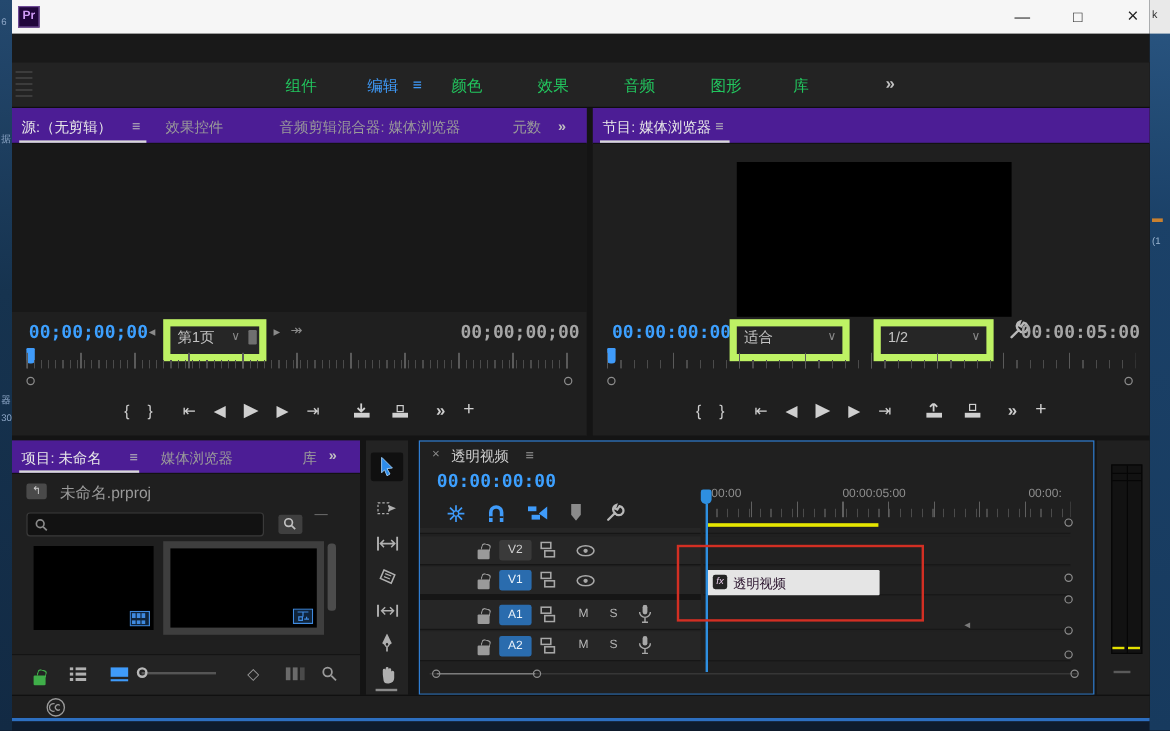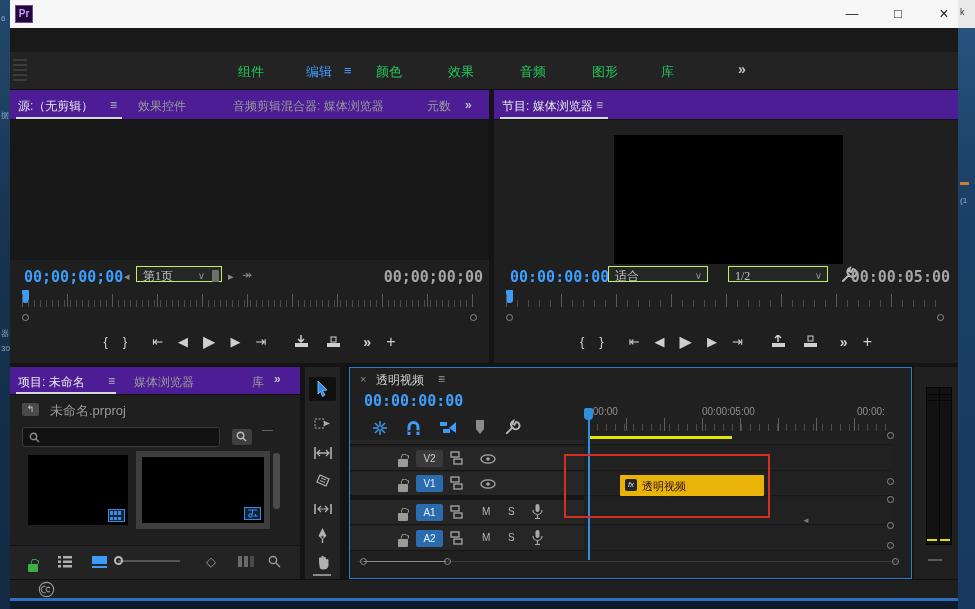--- a/index.html
+++ b/index.html
@@ -47,22 +47,22 @@
   .ws-over { top:9px; color:#c0c0c0; font-size:14px; font-weight:bold; }
 
   
   .panel { background:#1f1f1f; }
   .phead { position:absolute; left:0; top:0; right:0; height:30px; background:#4c1d95; border-bottom:1px solid #121212; }
   .ptab { position:absolute; top:8px; font-size:12px; color:#9a9a9a; white-space:nowrap; }
   .ptab.active { color:#e8e8e8; }
   .punder { position:absolute; top:27px; height:2px; background:#d8d8d8; }
   .tc { font-family:"DejaVu Sans Mono", monospace; font-size:15px; font-weight:bold; letter-spacing:0; white-space:nowrap; }
   .tc.blue { color:#3da0ff; } .tc.gray { color:#a6a6a6; }
-  .dd { position:absolute; height:16px; background:#262626; border:1px solid #bef264; color:#c4c4c4;
-        font-size:12px; line-height:18px; padding:0 6px;font-family:Liberation Serif, serif; }
+  .dd { position:absolute; height:35px; background:#262626; border:6px solid #bef264; color:#c4c4c4;
+        font-size:12px; line-height:18px; padding:0 6px; }
   .dd .chev { position:absolute; right:5px; top:0; color:#8a8a8a; font-size:10px; }
   .ticks1 { position:absolute; height:7px;
       background:repeating-linear-gradient(90deg,#4b4b4b 0 1px,transparent 1px 6px); }
   .ticks2 { position:absolute; height:13px;
       background:repeating-linear-gradient(90deg,#5a5a5a 0 1px,transparent 1px 45px); }
   .ring { position:absolute; width:7px; height:7px; border:1.5px solid #8d8d8d; border-radius:50%; }
   .playhead-s { position:absolute; width:7px; height:13px; background:#3f9bfa; border-radius:1px 1px 3px 3px; }
   .transport { position:absolute; left:0; right:0; display:flex; justify-content:center; align-items:center; gap:15px;
      color:#cfcfcf; font-size:13px; }
   .transport .play { font-size:16px; }
@@ -94,21 +94,21 @@
   .tool.active { background:#101010; border-radius:2px; }
 
   
   #timeline-panel { left:339px; top:315px; width:563px; height:212px; background:#202020; border:1px solid #2f7dd1; }
   .trackrow-h { position:absolute; left:0; width:234px; background:#262626; border-bottom:1px solid #161616; }
   .trackrow-c { position:absolute; left:236px; width:306px; background:#212121; border-bottom:1px solid #181818; }
   .tlab { position:absolute; left:66px; top:3px; width:27px; height:17px; border-radius:2px; background:#3a3a3a;
      color:#d0d0d0; font-size:10px; text-align:center; line-height:17px; }
   .tlab.target { background:#2a6cae; color:#eaf2fa; }
   .ms { position:absolute; top:5px; color:#b8b8b8; font-size:10px; }
-  #clip { position:absolute; left:239px; top:107px; width:144px; height:21px; background:#eab308; border-radius:1px;margin-left:31px; }
+  #clip { position:absolute; left:239px; top:107px; width:144px; height:21px; background:#e5e5e5; border-radius:1px; }
   #clip .fx { position:absolute; left:5px; top:4px; width:12px; height:12px; background:#242424; color:#e9cdea;
      font-size:8px; font-style:italic; text-align:center; line-height:12px; border-radius:2px; }
   #clip .clabel { position:absolute; left:22px; top:4px; font-size:11px; color:#27102a; white-space:nowrap; }
   #red-rect { position:absolute; left:214px; top:86px; width:206px; height:64px; border:2px solid #d32f23; }
   #tl-playhead { position:absolute; left:238px; top:52px; width:2px; height:140px; background:#2e8fe0; }
   #tl-ph-head { position:absolute; left:234px; top:40px; width:9px; height:12px; background:#2e8fe0; border-radius:2px 2px 4px 4px; }
   #workarea { position:absolute; left:239px; top:68px; width:143px; height:3px; background:#e6e600; }
   .rlab { position:absolute; top:38px; font-size:10px; color:#8f8f8f; white-space:nowrap; }
 
   

